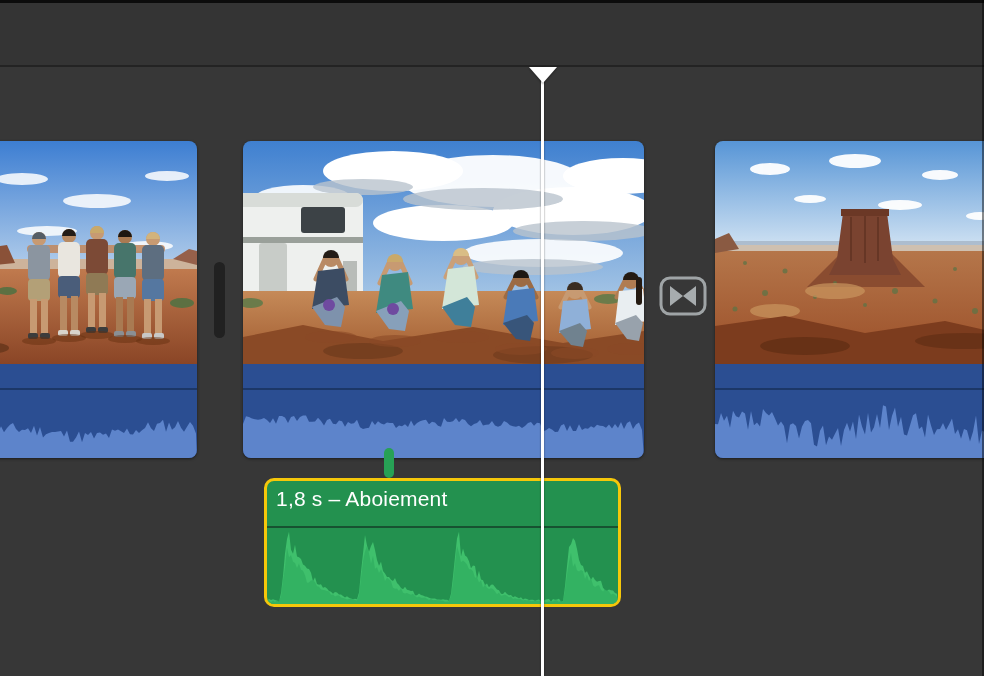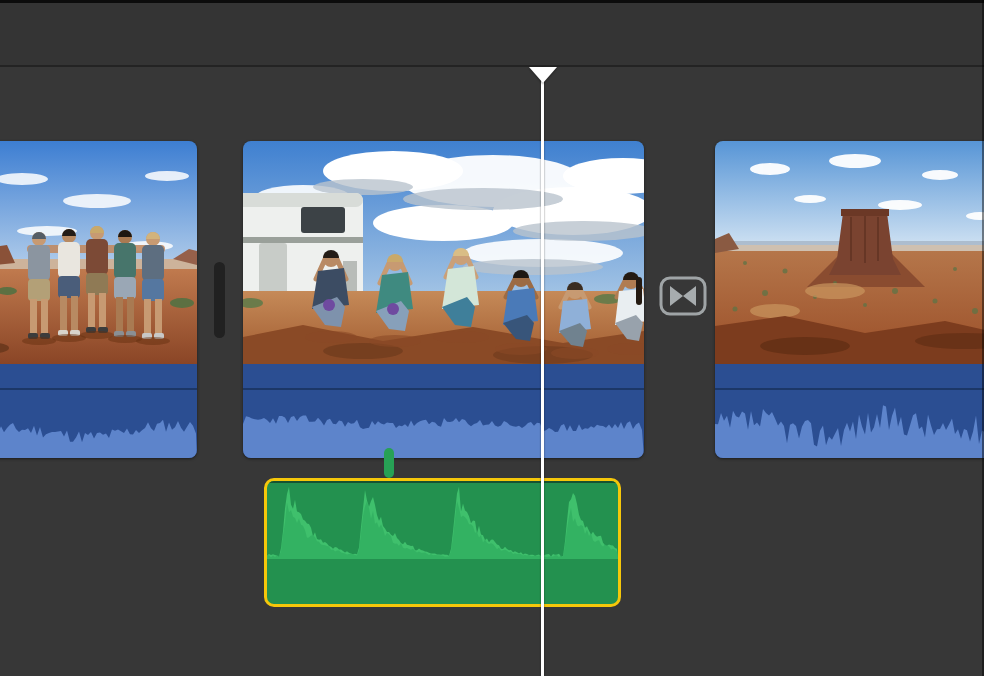--- a/index.html
+++ b/index.html
@@ -336,20 +336,21 @@
       <div class="strip-line"></div>
       <svg width="400" height="68">
           <polygon points="0,68 0,33.9 3,34.3 6,23.1 9,30.8 12,25.8 15,37.8 18,20.7 21,26.3 24,27.4 27,21.5 30,23.5 33,39.8 36,20.9 39,35.2 42,32.4 45,36.4 48,19.0 51,22.9 54,25.6 57,22.0 60,28.4 63,35.5 66,31.5 69,36.1 72,53.2 75,34.7 78,33.2 81,36.0 84,48.4 87,36.5 90,30.9 93,30.0 96,33.3 99,54.8 102,56.4 105,40.8 108,35.4 111,55.2 114,46.5 117,49.8 120,43.8 123,37.9 126,56.0 129,40.0 132,32.8 135,41.6 138,31.6 141,48.9 144,24.5 147,36.5 150,44.5 153,22.7 156,42.6 159,37.3 162,24.1 165,37.9 168,15.2 171,16.5 174,40.1 177,25.8 180,17.5 183,36.8 186,26.8 189,44.6 192,45.4 195,35.5 198,25.3 201,23.3 204,39.0 207,36.5 210,47.4 213,24.6 216,35.4 219,44.9 222,39.2 225,39.1 228,32.9 231,40.0 234,34.6 237,28.4 240,44.1 243,39.2 246,48.7 249,38.9 252,40.3 255,51.4 258,41.8 261,25.5 264,54.0 267,40.6 270,42.3 273,44.4 276,23.1 279,48.8 282,40.3 285,37.0 288,32.9 291,29.8 294,40.5 297,42.4 300,30.7 303,21.5 306,35.4 309,30.9 312,27.6 315,29.4 318,18.1 321,16.6 324,42.1 327,39.7 330,35.8 333,30.8 336,23.3 339,42.6 342,42.9 345,45.7 348,24.2 351,35.3 354,34.4 357,27.5 360,25.3 363,36.2 366,39.7 369,29.8 372,38.2 375,47.8 378,36.0 381,27.7 384,39.2 387,31.2 390,51.9 393,31.2 396,32.8 399,38.6 400,68" fill="#5d84cb"></polygon>
         </svg>
     </div>
   </div>
 
   <div id="marker"></div>
 
   <div id="soundclip">
+    <div class="sc-title">1,8 s – Aboiement</div>
     <div class="sc-divider"></div>
     <div class="sc-wave">
       <svg width="351" height="76">
           <polygon points="0,76 0,72.5 2,71.0 4,72.1 6,71.2 8,72.0 10,72.6 12,73.7 14,65.0 16,48.1 18,25.5 20,11.1 22,3.8 24,21.7 26,25.8 28,16.7 30,28.6 32,29.3 34,30.9 36,36.6 38,37.8 40,40.5 42,41.0 44,44.8 46,53.3 48,49.2 50,56.1 52,56.7 54,56.3 56,59.8 58,59.0 60,60.5 62,62.9 64,63.8 66,65.7 68,64.1 70,64.6 72,66.4 74,66.4 76,68.1 78,69.5 80,68.3 82,69.7 84,70.4 86,71.2 88,70.7 90,71.3 92,64.5 94,43.8 96,25.4 98,6.9 100,17.4 102,23.8 104,18.1 106,14.1 108,21.9 110,32.0 112,37.7 114,33.8 116,43.0 118,45.4 120,48.9 122,48.9 124,51.7 126,53.1 128,49.9 130,55.1 132,56.9 134,59.9 136,61.2 138,58.8 140,61.8 142,62.2 144,63.1 146,62.7 148,67.2 150,67.2 152,65.5 154,67.1 156,67.5 158,68.4 160,68.7 162,69.7 164,70.6 166,70.5 168,70.6 170,71.6 172,71.5 174,71.7 176,71.3 178,71.7 180,71.8 182,72.8 184,65.7 186,48.6 188,28.8 190,10.6 192,3.8 194,28.4 196,20.6 198,27.5 200,29.0 202,33.3 204,40.3 206,37.6 208,38.1 210,50.3 212,42.8 214,51.6 216,52.2 218,56.9 220,55.6 222,59.3 224,56.7 226,56.5 228,59.1 230,61.6 232,62.3 234,65.8 236,65.9 238,63.7 240,65.9 242,67.3 244,67.0 246,69.3 248,68.2 250,69.2 252,70.3 254,69.3 256,71.4 258,70.6 260,71.1 262,72.1 264,71.8 266,71.7 268,72.7 270,72.1 272,71.5 274,73.1 276,73.5 278,71.8 280,71.2 282,71.0 284,73.4 286,71.1 288,71.7 290,71.5 292,70.8 294,73.4 296,73.1 298,58.3 300,37.9 302,18.9 304,16.2 306,9.9 308,12.8 310,20.9 312,31.7 314,37.1 316,38.0 318,44.7 320,43.2 322,47.7 324,51.4 326,48.8 328,52.0 330,53.7 332,53.0 334,52.8 336,59.8 338,62.0 340,62.8 342,61.5 344,62.3 346,62.5 348,64.9 350,65.7 351,76" fill="#3fc06c"></polygon>
           <polygon points="0,76 0,72.1 2,72.5 4,74.2 6,72.4 8,74.1 10,72.2 12,72.6 14,68.5 16,52.2 18,39.4 20,19.6 22,29.2 24,27.0 26,33.8 28,35.0 30,40.1 32,35.6 34,41.8 36,42.8 38,47.3 40,54.8 42,54.5 44,52.5 46,52.6 48,53.9 50,58.3 52,58.7 54,61.6 56,62.1 58,62.3 60,62.9 62,63.4 64,66.8 66,66.5 68,68.6 70,67.5 72,67.5 74,69.5 76,70.1 78,70.6 80,71.4 82,71.0 84,70.5 86,71.6 88,71.9 90,72.5 92,67.1 94,50.5 96,33.2 98,23.4 100,18.0 102,25.2 104,35.8 106,27.8 108,40.7 110,39.3 112,45.1 114,41.3 116,45.7 118,52.9 120,49.8 122,51.3 124,53.3 126,59.8 128,60.7 130,60.6 132,62.9 134,59.9 136,64.8 138,65.5 140,65.1 142,66.1 144,66.7 146,65.7 148,68.1 150,69.4 152,68.5 154,69.8 156,69.7 158,69.6 160,70.7 162,72.0 164,71.0 166,72.3 168,71.9 170,72.2 172,72.2 174,72.5 176,72.8 178,73.8 180,73.4 182,73.4 184,67.7 186,55.1 188,35.8 190,18.1 192,24.7 194,34.3 196,32.6 198,34.2 200,36.4 202,41.3 204,41.2 206,43.2 208,49.7 210,49.3 212,54.5 214,52.3 216,59.6 218,56.4 220,59.7 222,61.0 224,60.3 226,61.1 228,63.6 230,66.2 232,64.4 234,67.8 236,67.3 238,66.4 240,67.8 242,69.3 244,68.4 246,71.0 248,70.3 250,70.9 252,70.7 254,71.2 256,72.4 258,72.1 260,72.4 262,72.1 264,73.3 266,73.0 268,72.9 270,72.7 272,72.7 274,72.5 276,73.2 278,73.8 280,73.9 282,73.6 284,73.4 286,73.4 288,72.2 290,72.3 292,74.0 294,72.2 296,73.7 298,62.1 300,46.6 302,33.8 304,24.8 306,38.7 308,35.3 310,42.2 312,43.6 314,41.9 316,43.2 318,50.9 320,46.7 322,53.0 324,50.0 326,57.3 328,58.9 330,57.8 332,57.3 334,61.8 336,63.6 338,61.3 340,62.6 342,63.5 344,66.6 346,65.7 348,66.8 350,68.9 351,76" fill="#2aa65b" opacity="0.55"></polygon>
         </svg>
     </div>
   </div>
 
   <div id="playhead">

